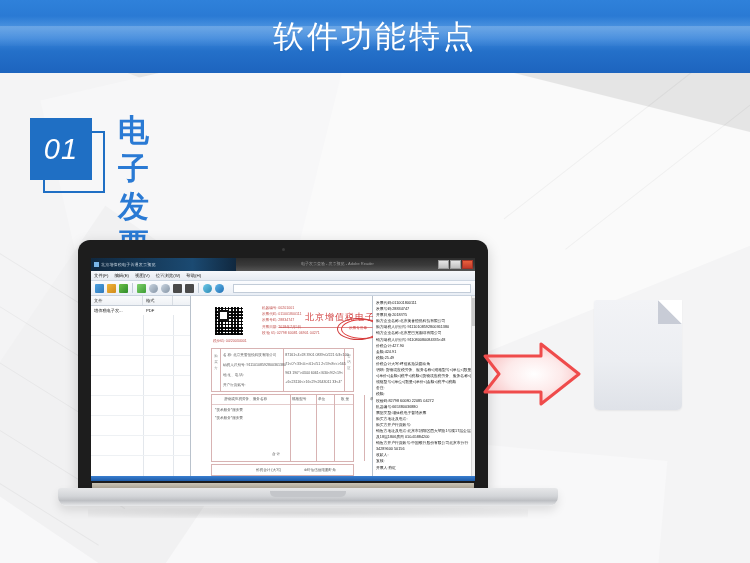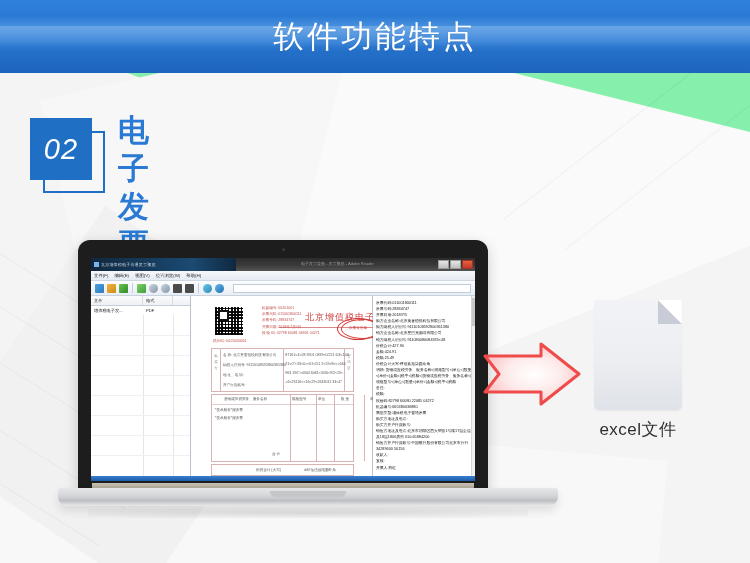--- a/index.html
+++ b/index.html
@@ -6,21 +6,21 @@
   html, body {
     width: 750px; height: 563px;
     font-family: "Liberation Sans", "DejaVu Sans", sans-serif;
     overflow: hidden;
     background: #ffffff;
   }
 
   .page {
     position: relative;
     width: 750px; height: 563px;
-    background: #86efac;
+    background: #e5e5e5;
     overflow: hidden;
   }
 
   
   .bg-facets { position: absolute; inset: 0; overflow: hidden; }
   .facet { position: absolute; background: #f2f2f3; }
   .f1 { width: 420px; height: 430px; left: -130px; top: 70px;
         transform: rotate(21deg); background:#f4f4f5; }
   .f2 { width: 300px; height: 520px; left: 95px; top: 60px;
         transform: rotate(-13deg); background:#f7f7f8; }
@@ -322,21 +322,21 @@
 
   <div class="banner">
     <div class="banner-sheen"></div>
     <div class="banner-title">软件功能特点</div>
   </div>
 
   <div class="section-head">
     <div class="badge-wrap">
       <div class="badge-outline"></div>
       <div class="badge-fill">
-        <span class="badge-num">02</span>
+        <span class="badge-num">01</span>
       </div>
     </div>
     <div class="head-texts">
       <div class="head-main">电子发票</div>
       <div class="head-sub">导出EXCEL格式</div>
     </div>
   </div>
 
   <div class="laptop">
     <div class="lid">
@@ -548,16 +548,15 @@
       </defs>
       <path d="M2,14 L16,32 L2,50 L58,50 L58,62 L96,32 L58,2 L58,14 Z" fill="url(#arrGrad)" stroke="#ef4b4b" stroke-width="3" stroke-linejoin="round"></path>
     </svg>
   </div>
 
   <div class="excel">
     <div class="doc">
       <div class="doc-fold"></div>
       <div class="doc-fold-cut"></div>
     </div>
-    <div class="excel-label">excel文件</div>
   </div>
 
 </div>
 
 </body></html>

